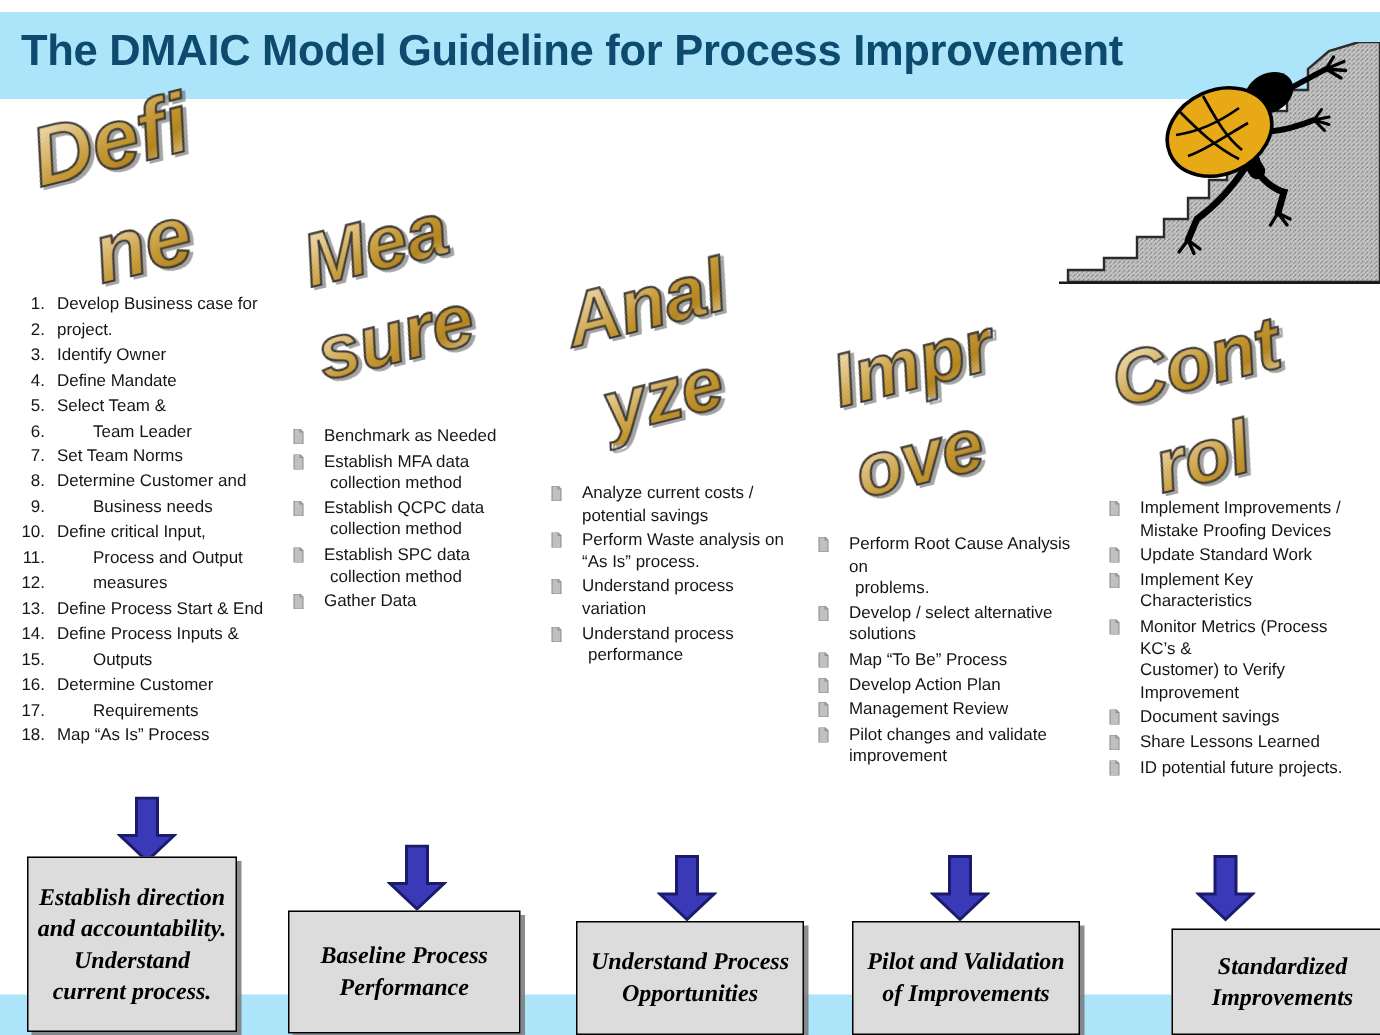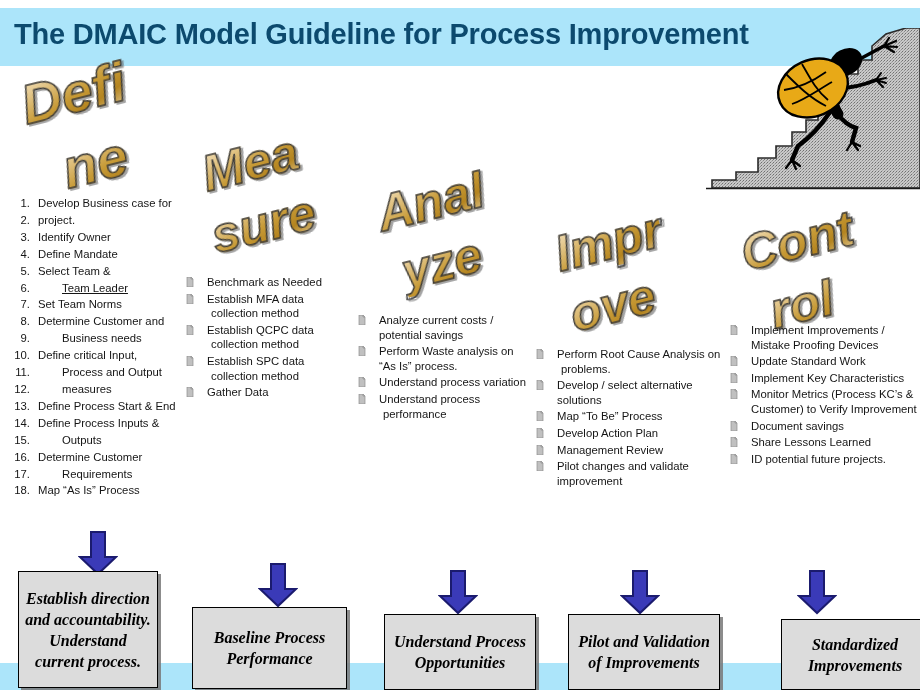--- a/index.html
+++ b/index.html
@@ -52,21 +52,21 @@
   .col{position:absolute;}
   .num-list{list-style:none;margin:0;padding:0;}
   .num-list li{
     font-size:11.3px;color:#151515;line-height:16.9px;
     white-space:nowrap;
     font-family:"Liberation Sans", sans-serif;
   }
   .num-list li .n{display:inline-block;width:22px;text-align:right;margin-right:8px;}
   .ind1{padding-left:0px;}
 
-  .bul-list{list-style:none;margin:3px;padding:0;}
+  .bul-list{list-style:none;margin:12px;padding:0;}
   .bul-list li{
     position:relative;
     padding-left:24px;
     font-size:11.3px;color:#151515;line-height:14.6px;
     margin-bottom:2px;
     font-family:"Liberation Sans", sans-serif;
   }
   .bul-list li .doc-ico{
     position:absolute;left:3px;top:2px;width:8px;height:10px;
   }
@@ -165,21 +165,21 @@
     <div class="wa-line" style="font-size:50px;transform:rotate(-14deg) translate(26px,14px);">rol</div>
   </div>
 
   <div class="col" style="left:8px;top:195px;width:190px;">
     <ul class="num-list">
       <li class="ind1"><span class="n">1.</span><span>Develop Business case for</span></li>
       <li class="ind1"><span class="n">2.</span><span>project.</span></li>
       <li class="ind1"><span class="n">3.</span><span>Identify Owner</span></li>
       <li class="ind1"><span class="n">4.</span><span>Define Mandate</span></li>
       <li class="ind1"><span class="n">5.</span><span>Select Team &amp;</span></li>
-      <li class="ind1"><span class="n">6.</span><span style="padding-left:24px;text-decoration:underline;">Team Leader</span></li>
+      <li class="ind1"><span class="n">6.</span><span style="padding-left:24px;">Team Leader</span></li>
       <li class="ind1"><span class="n">7.</span><span>Set Team Norms</span></li>
       <li class="ind1"><span class="n">8.</span><span>Determine Customer and</span></li>
       <li class="ind1"><span class="n">9.</span><span style="padding-left:24px;">Business needs</span></li>
       <li class="ind1"><span class="n">10.</span><span>Define critical Input,</span></li>
       <li class="ind1"><span class="n">11.</span><span style="padding-left:24px;">Process and Output</span></li>
       <li class="ind1"><span class="n">12.</span><span style="padding-left:24px;">measures</span></li>
       <li class="ind1"><span class="n">13.</span><span>Define Process Start &amp; End</span></li>
       <li class="ind1"><span class="n">14.</span><span>Define Process Inputs &amp;</span></li>
       <li class="ind1"><span class="n">15.</span><span style="padding-left:24px;margin-top:18px;">Outputs</span></li>
       <li class="ind1"><span class="n">16.</span><span>Determine Customer</span></li>

